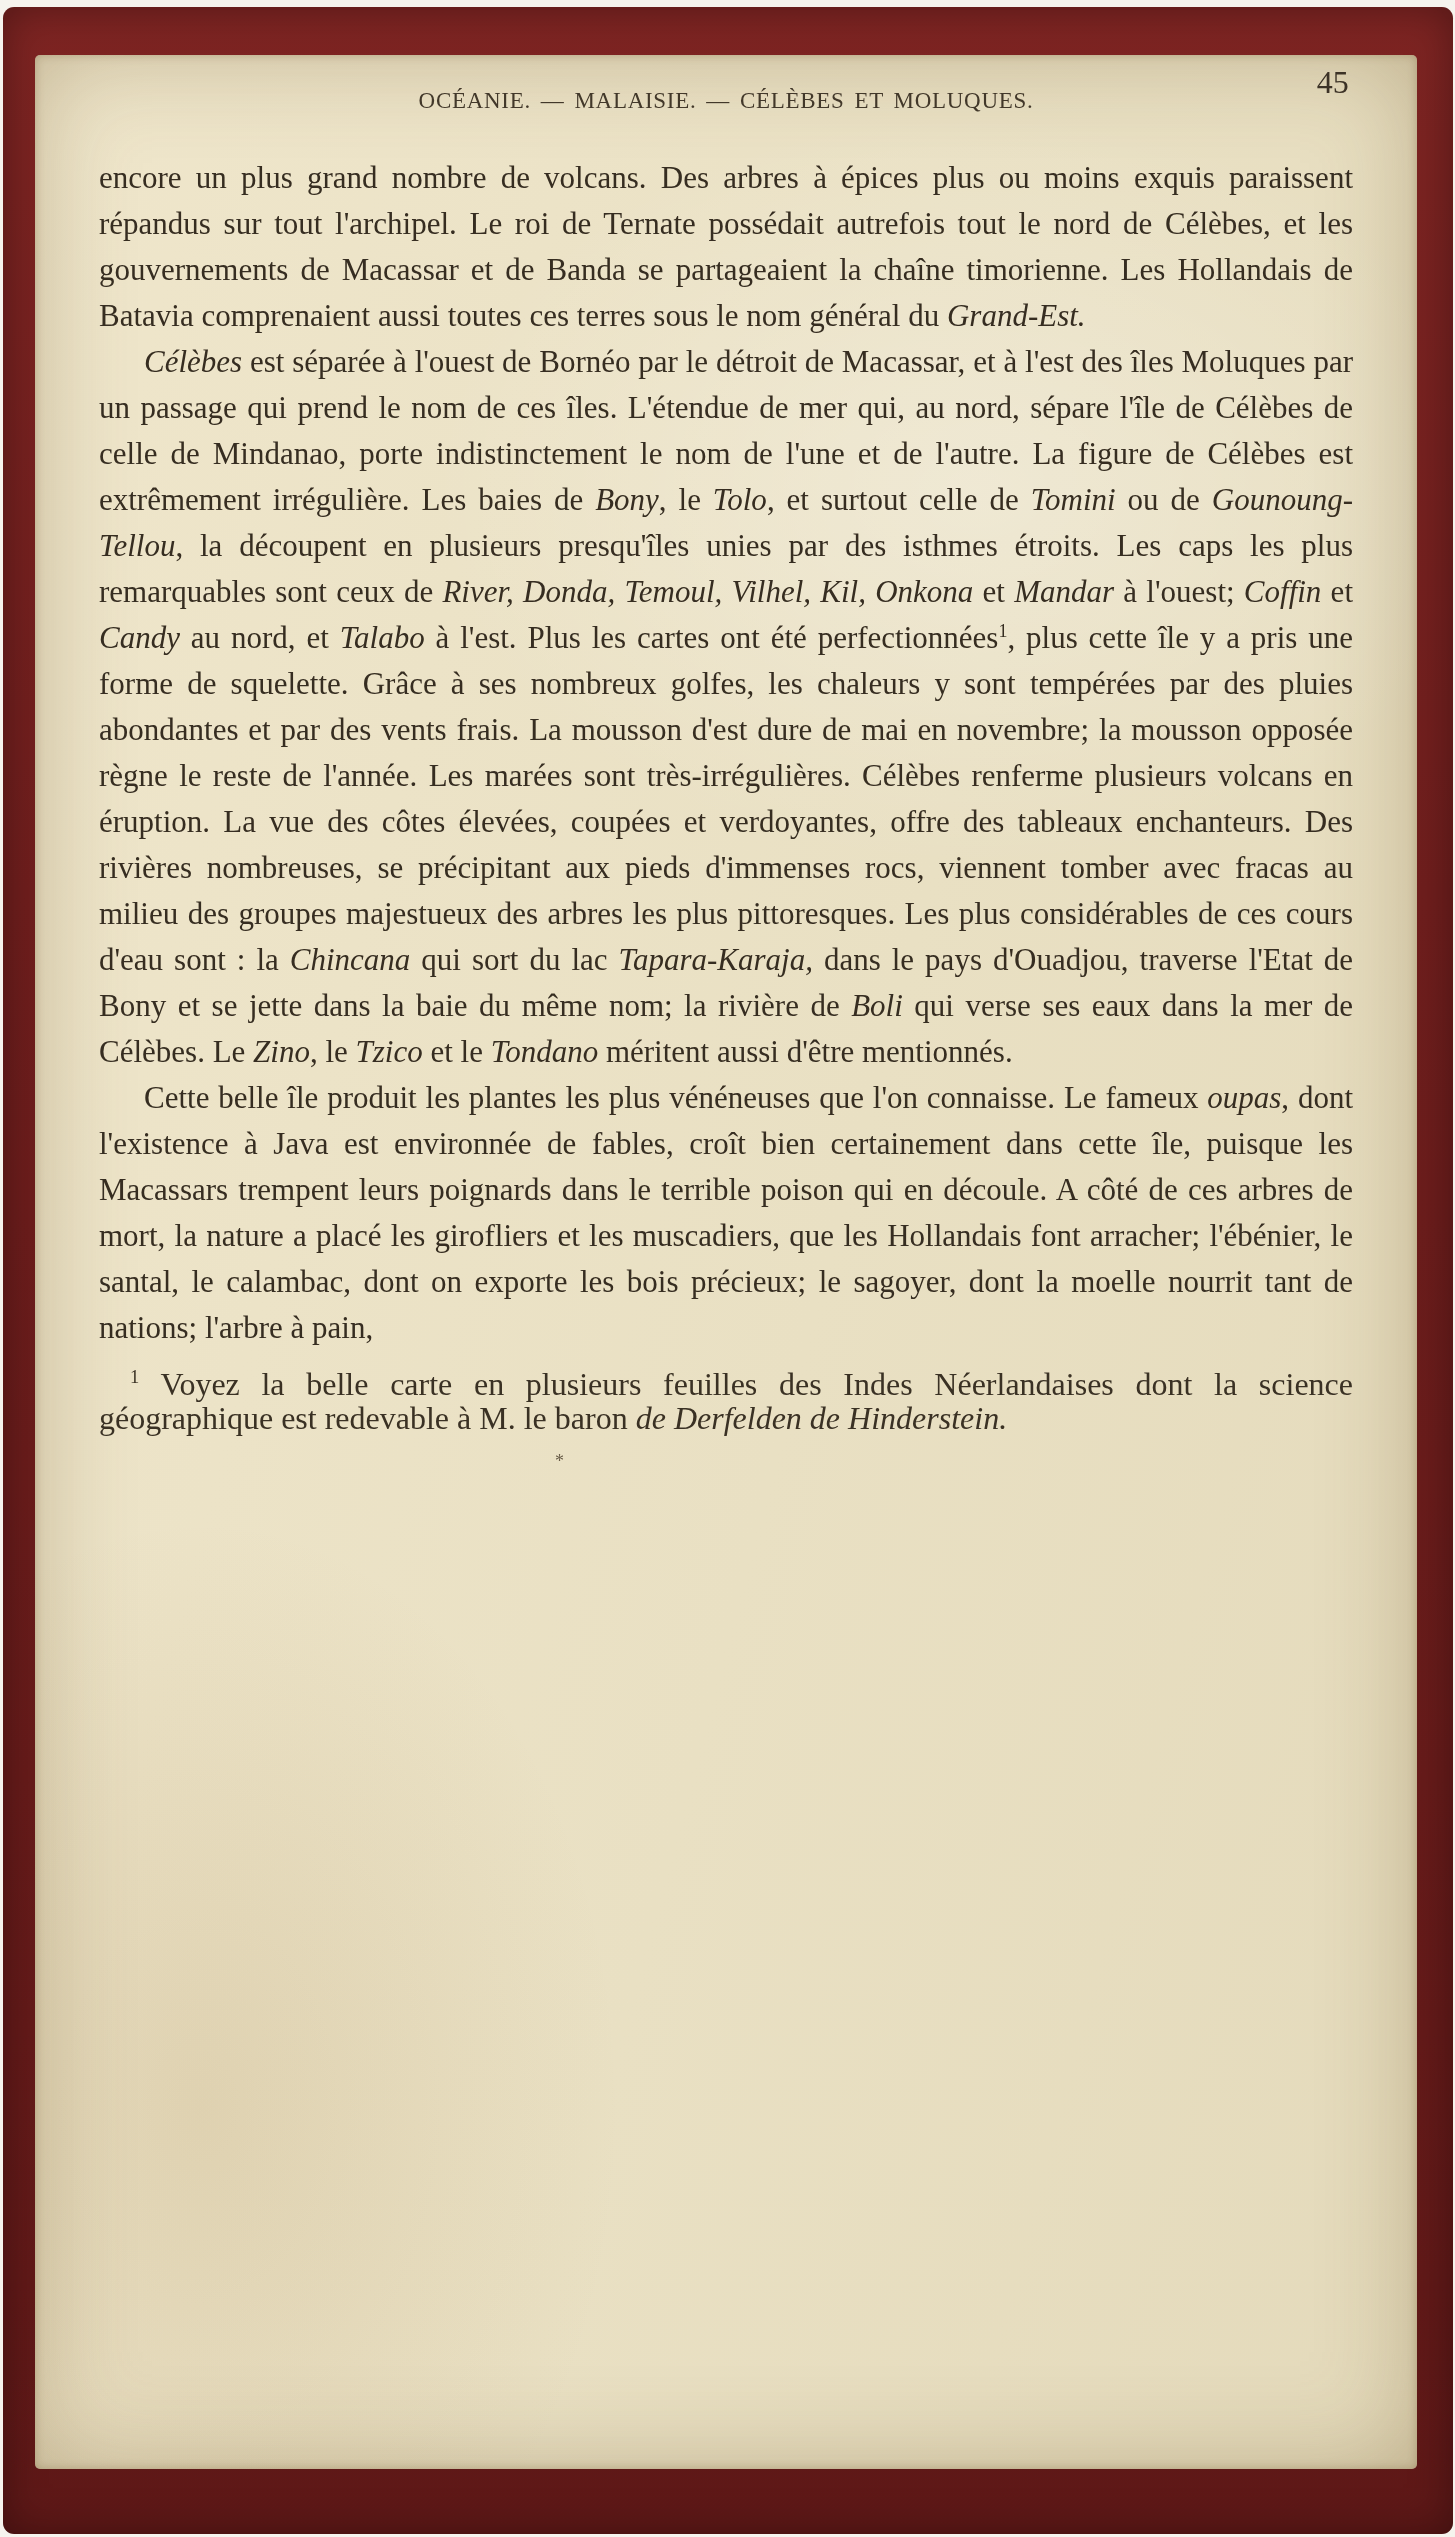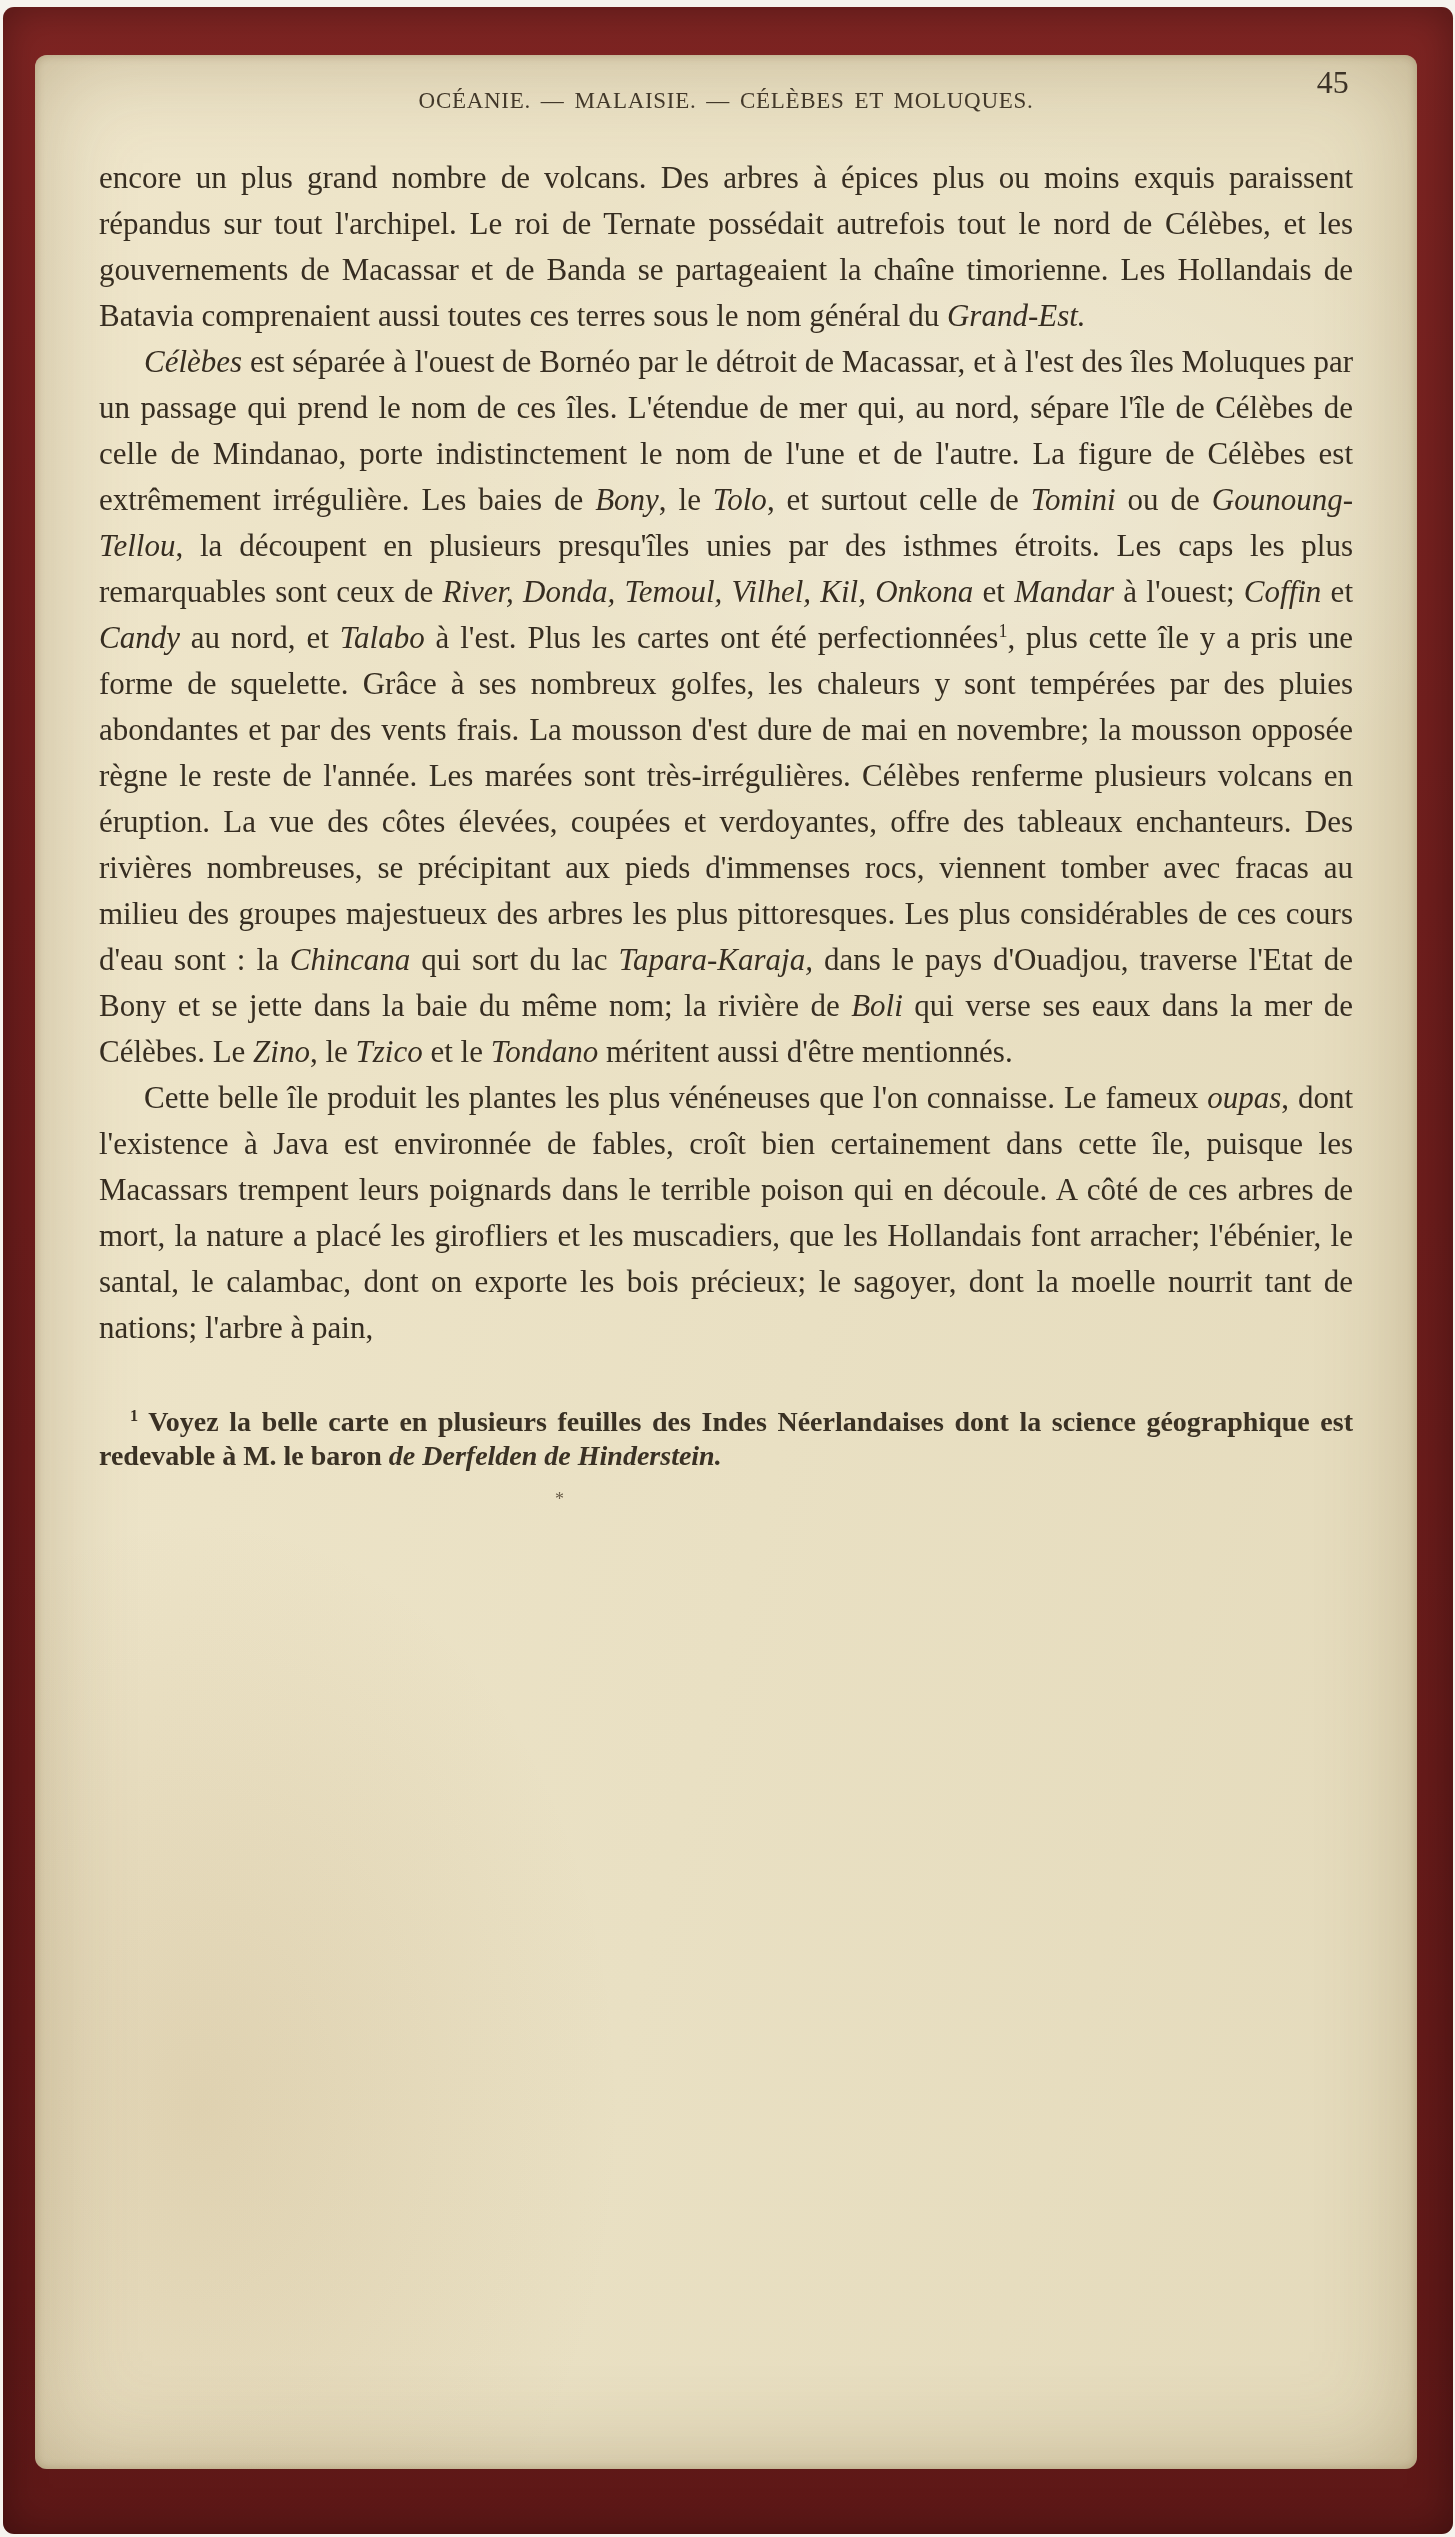--- a/index.html
+++ b/index.html
@@ -20,21 +20,21 @@
   .page {
     position: absolute;
     left: 35px; top: 55px; right: 39px; bottom: 69px;
     background:
       radial-gradient(911px 631px at 68% 18%, rgba(255,255,255,.28), rgba(255,255,255,0) 60%),
       radial-gradient(701px 981px at 12% 85%, rgba(148,108,48,.14), rgba(148,108,48,0) 60%),
       linear-gradient(105deg, #efe6cb 0%, #e9e0c3 55%, #e4dabb 100%);
     box-shadow:
       inset 0 0 98px rgba(101,72,28,.30),
       inset 0 0 9.8px rgba(90,60,20,.28);
-    border-radius: 12px;
+    border-radius: 5px;
   }
   .content {
     position: absolute;
     left: 64px; right: 64px; top: 18px;
     color: #352c20;
   }
   .header {
     position: relative;
     margin-top: 15.4px;
     height: 43px;
@@ -62,26 +62,25 @@
   }
   .para { margin: 0; }
   .para.indent { text-indent: 45px; }
   .it { font-style: italic; }
   sup {
     font-size: 0.58em;
     vertical-align: super;
     line-height: 0;
   }
   .footnote {
-    margin-top: 54px;
-    font-size: 28px;
+    margin-top: 16px;
+    font-size: 32px;
     line-height: 34px;
     text-align: justify;
     color: #3a3124;
-    font-weight: bold;
   }
   .footnote-text { text-indent: 31px; }
   .ink-mark {
     margin-top: 15.4px;
     margin-left: 456px;
     font-size: 18px;
     color: #473a28;
     opacity: .8;
   }
 </style>

